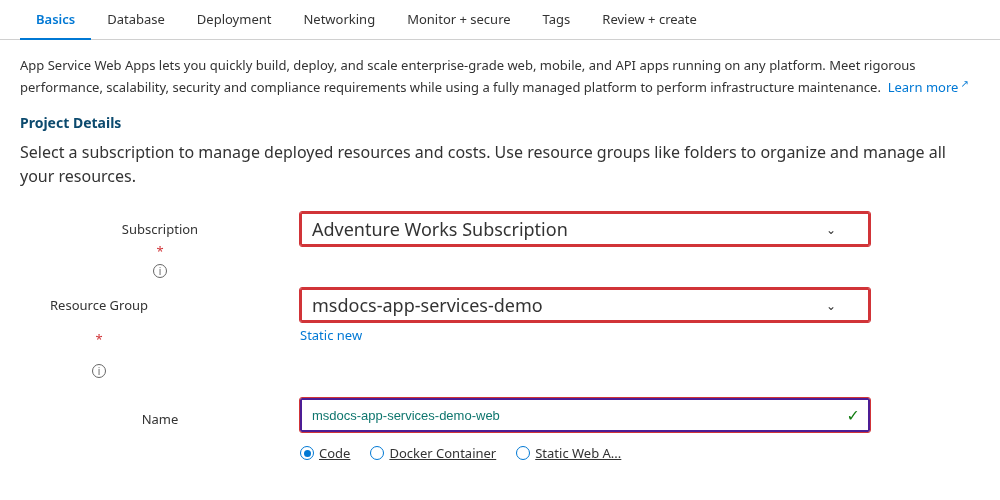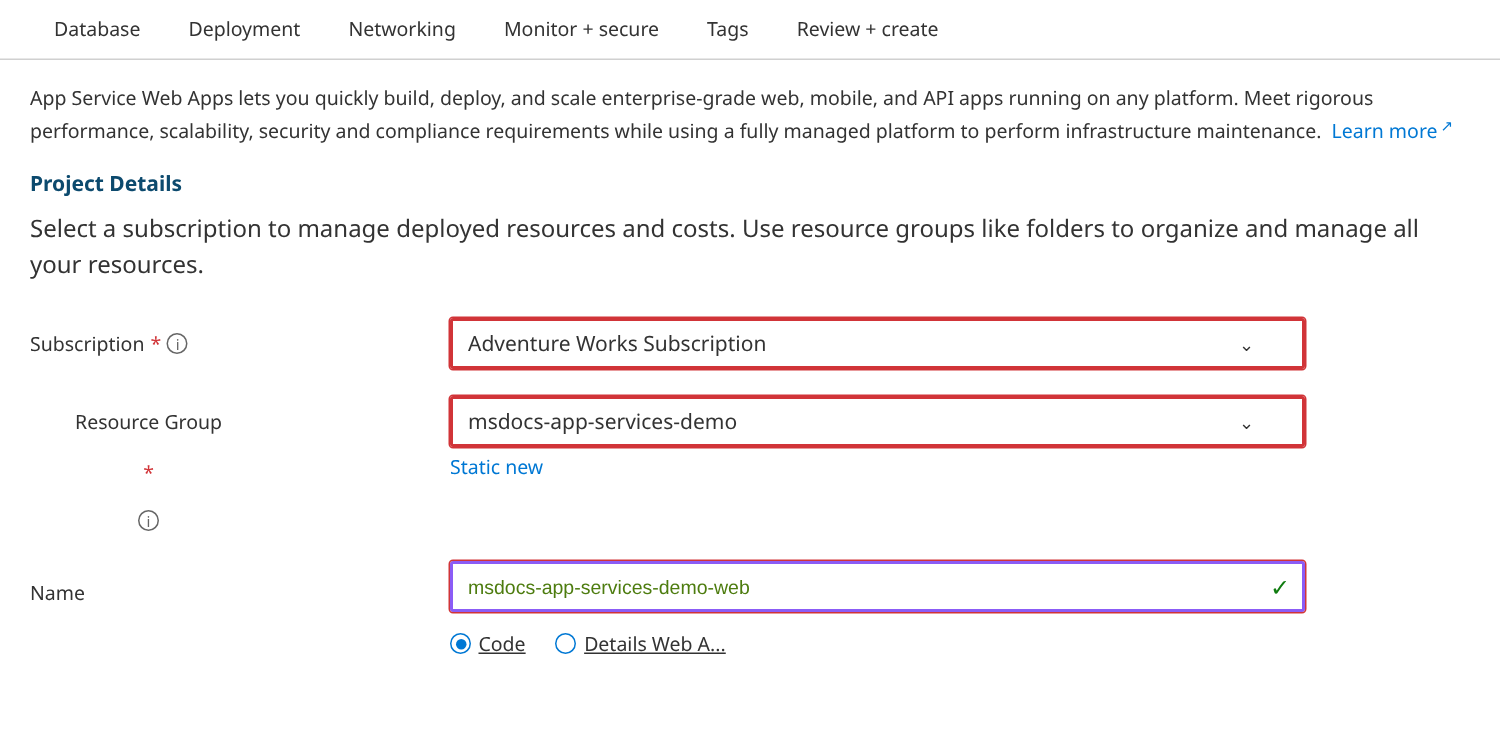--- a/index.html
+++ b/index.html
@@ -92,20 +92,21 @@
       min-width: 280px;
       padding-top: 8px;
       font-size: 13px;
     }
 
     .form-label {
       display: flex;
       align-items: center;
       gap: 4px;
       font-size: 13px;
+      flex-direction: column;
     }
 
     .required-star {
       color: #d13438;
     }
 
     .info-icon {
       width: 14px;
       height: 14px;
       border: 1px solid #666;
@@ -140,21 +141,21 @@
       height: 34px;
     }
 
     .dropdown.highlighted {
       border: 2px solid #d13438;
       outline: 1px solid #d13438;
     }
 
     .dropdown-text {
       flex: 1;
-      font-size: 14px;
+      font-size: 18px;
       color: #333;
     }
 
     .dropdown-chevron {
       font-size: 12px;
       color: #333;
       margin-left: 8px;
     }
 
     
@@ -202,25 +203,25 @@
 
     
     .text-input-wrapper {
       position: relative;
       width: 100%;
       max-width: 570px;
     }
 
     .text-input {
       width: 100%;
-      border: 2px solid #8b5cf6;
+      border: 2px solid #4c1d95;
       border-radius: 2px;
       padding: 6px 32px 6px 10px;
       font-size: 13px;
-      color: #4d7c0f;
+      color: #0f766e;
       height: 34px;
       outline: 1px solid #d13438;
     }
 
     .check-icon {
       position: absolute;
       right: 10px;
       top: 50%;
       transform: translateY(-50%);
       color: #107c10;
@@ -265,20 +266,21 @@
     }
 
     .subscription-dropdown-wrapper {
       margin-bottom: 8px;
     }
   </style>
 </head>
 <body>
 
 <div class="tab-bar">
+<div class="tab-item active">Basics</div>
     <div class="tab-item">Database</div>
     <div class="tab-item">Deployment</div>
     <div class="tab-item">Networking</div>
     <div class="tab-item">Monitor + secure</div>
     <div class="tab-item">Tags</div>
     <div class="tab-item">Review + create</div>
   </div>
 
 <div class="main-content">
   <p class="description">
@@ -342,17 +344,21 @@
       </div>
     </div>
 
     <div class="radio-row">
     <div class="radio-option">
           <span class="radio-circle selected"></span>
           <span>Code</span>
         </div>
         <div class="radio-option">
           <span class="radio-circle"></span>
-          <span>Details Web A...</span>
+          <span>Docker Container</span>
+        </div>
+        <div class="radio-option">
+          <span class="radio-circle"></span>
+          <span>Static Web A...</span>
         </div>
       </div>
   </div>
 </div>
 
 </body></html>

